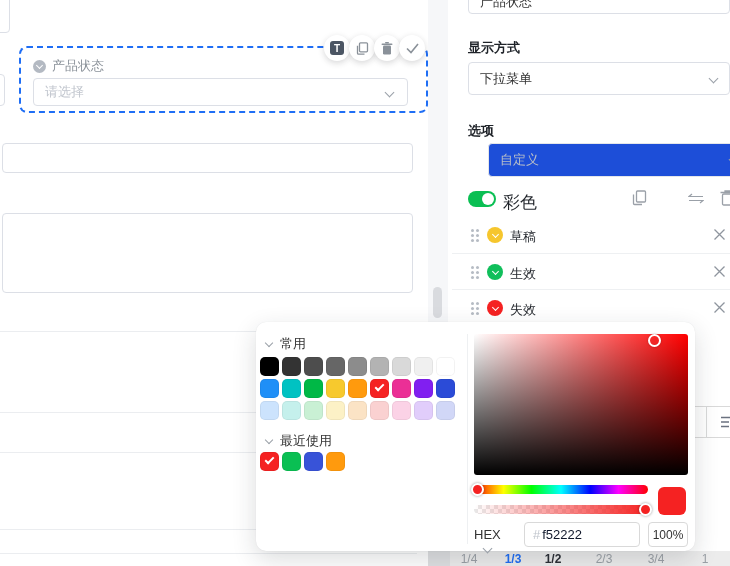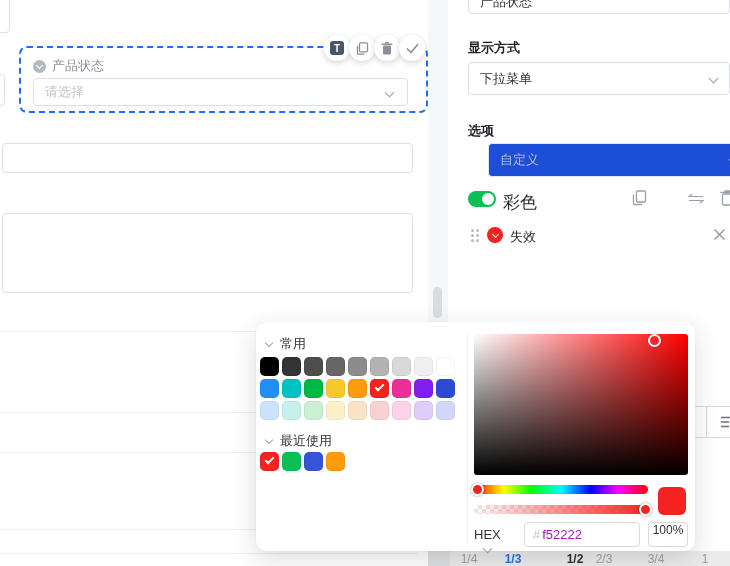--- a/index.html
+++ b/index.html
@@ -94,21 +94,21 @@
         linear-gradient(45deg,#e8e8e8 25%,transparent 25%,transparent 75%,#e8e8e8 75%);
       background-size:100% 100%, 8px 8px, 8px 8px; background-position:0 0, 0 0, 4px 4px; }
   .knob { position:absolute; width:13px; height:13px; border-radius:50%; background:#f52222;
       border:2px solid #fff; box-shadow:0 0 3px rgba(0,0,0,.4); }
   .color-preview { position:absolute; left:402px; top:165px; width:28px; height:28px; border-radius:6px; }
   .hex-mode { position:absolute; left:218px; top:205px; font-size:13px; color:#333;
       display:flex; align-items:center; gap:6px;flex-direction:column; }
   .hex-input { position:absolute; left:268px; top:200px; width:116px; height:25px; border:1px solid #d9d9d9;
       border-radius:4px; display:flex; align-items:center; padding:0 8px; font-size:13px; gap:2px; }
   .pct-input { position:absolute; left:392px; top:200px; width:40px; height:25px; border:1px solid #d9d9d9;
-      border-radius:4px; display:flex; align-items:flex-start; justify-content:center; font-size:12px; color:#333; }
+      border-radius:4px; display:flex; align-items:center; justify-content:center; font-size:12px; color:#333; }
   svg.ic { display:block; }
 </style>
 </head>
 <body>
 
 <div id="screen">
 
   <div class="canvas">
     <div class="frag" style="left:-30px; top:-10px; width:40px; height:43px;"></div>
     <div class="frag" style="left:-30px; top:74px; width:35px; height:32px;"></div>
@@ -192,21 +192,41 @@
       </svg>
     </div>
     <div class="panel-icon" style="left:268px;">
       <svg class="ic" width="15" height="16" viewBox="0 0 15 16">
         <rect x="2.5" y="4" width="10" height="11" rx="1.2" fill="none" stroke="#9aa0a8" stroke-width="1.3"></rect>
         <path d="M0.5 2.5 h14 M5 2.5 v-1.5 h5 v1.5" fill="none" stroke="#9aa0a8" stroke-width="1.3"></path>
       </svg>
     </div>
 
     <div class="opt-list" id="opt-list">
-
+  <div class="opt-row">
+    <span class="dots"></span>
+    <span class="opt-color" style="background: rgb(246, 198, 45);">
+      <span class="chev chev-white"></span>
+    </span>
+    <span class="opt-label">草稿</span>
+    <svg class="x-icon" viewBox="0 0 13 13">
+      <path d="M1.5 1.5 L11.5 11.5 M11.5 1.5 L1.5 11.5" stroke="#8f959e" stroke-width="1.3"></path>
+    </svg>
+  </div>
+
+  <div class="opt-row">
+    <span class="dots"></span>
+    <span class="opt-color" style="background: rgb(16, 191, 91);">
+      <span class="chev chev-white"></span>
+    </span>
+    <span class="opt-label">生效</span>
+    <svg class="x-icon" viewBox="0 0 13 13">
+      <path d="M1.5 1.5 L11.5 11.5 M11.5 1.5 L1.5 11.5" stroke="#8f959e" stroke-width="1.3"></path>
+    </svg>
+  </div>
 
   <div class="opt-row">
     <span class="dots"></span>
     <span class="opt-color" style="background: rgb(245, 34, 34);">
       <span class="chev chev-white"></span>
     </span>
     <span class="opt-label">失效</span>
     <svg class="x-icon" viewBox="0 0 13 13">
       <path d="M1.5 1.5 L11.5 11.5 M11.5 1.5 L1.5 11.5" stroke="#8f959e" stroke-width="1.3"></path>
     </svg>
@@ -222,21 +242,21 @@
         </svg>
       </div>
     </div>
   </div>
 
   <div class="width-bar">
     <div class="track-end"></div>
     <div id="wb-items">
         <span class="wb-item" style="left: 21px;">1/4</span>
         <span class="wb-item selected" style="left: 65px;">1/3</span>
-        <span class="wb-item active" style="left: 127px;">1/2</span>
+        <span class="wb-item active" style="left: 105px;">1/2</span>
         <span class="wb-item" style="left: 156px;">2/3</span>
         <span class="wb-item" style="left: 208px;">3/4</span>
         <span class="wb-item" style="left: 257px;">1</span>
       </div>
   </div>
 
   <div class="popup">
     <div class="pp-header" style="left:10px; top:13px;">
       <span class="chev"></span>
       <span>常用</span>
@@ -295,20 +315,20 @@
     <div class="alpha-slider"></div>
     <div class="knob" style="left:383px; top:181px;"></div>
     <div class="color-preview" id="color-preview" style="background: rgb(245, 34, 34);"></div>
 
     <div class="hex-mode">
       <span>HEX</span>
       <span class="chev" style="margin-top:-3px;"></span>
     </div>
     <div class="hex-input">
       <span class="placeholder">#</span>
-      <span style="color:#a21caf;">f52222</span>
+      <span style="color:#0f172a;">f52222</span>
     </div>
     <div class="pct-input">
       <span>100%</span>
     </div>
   </div>
 
 </div>
 
 </body></html>

